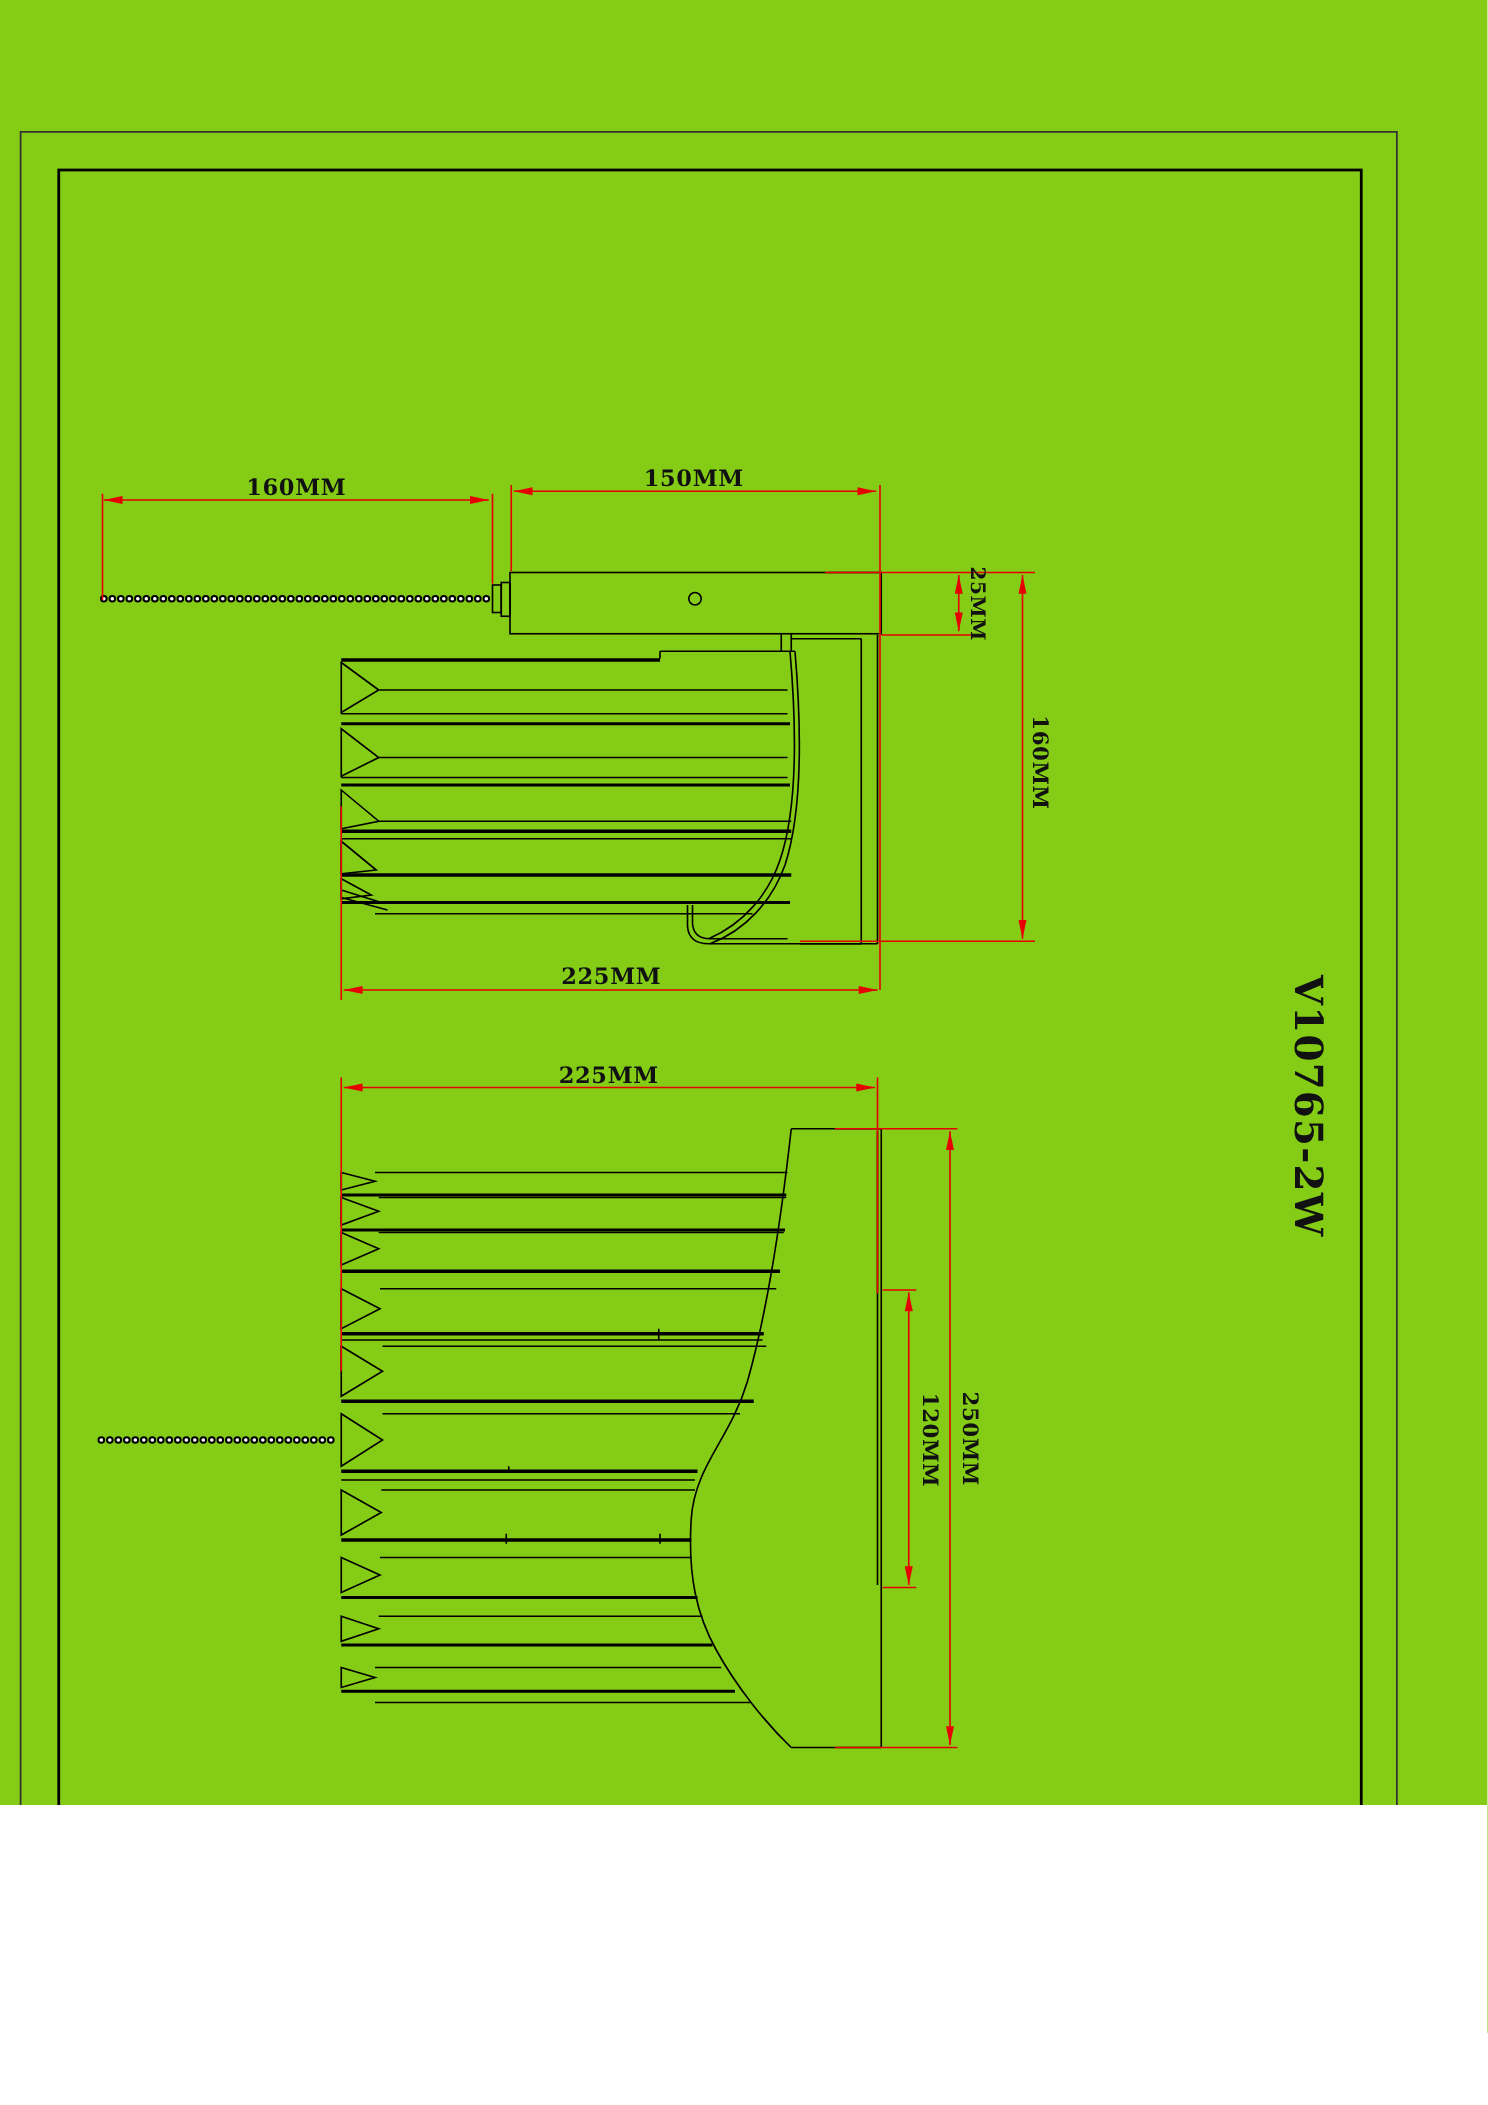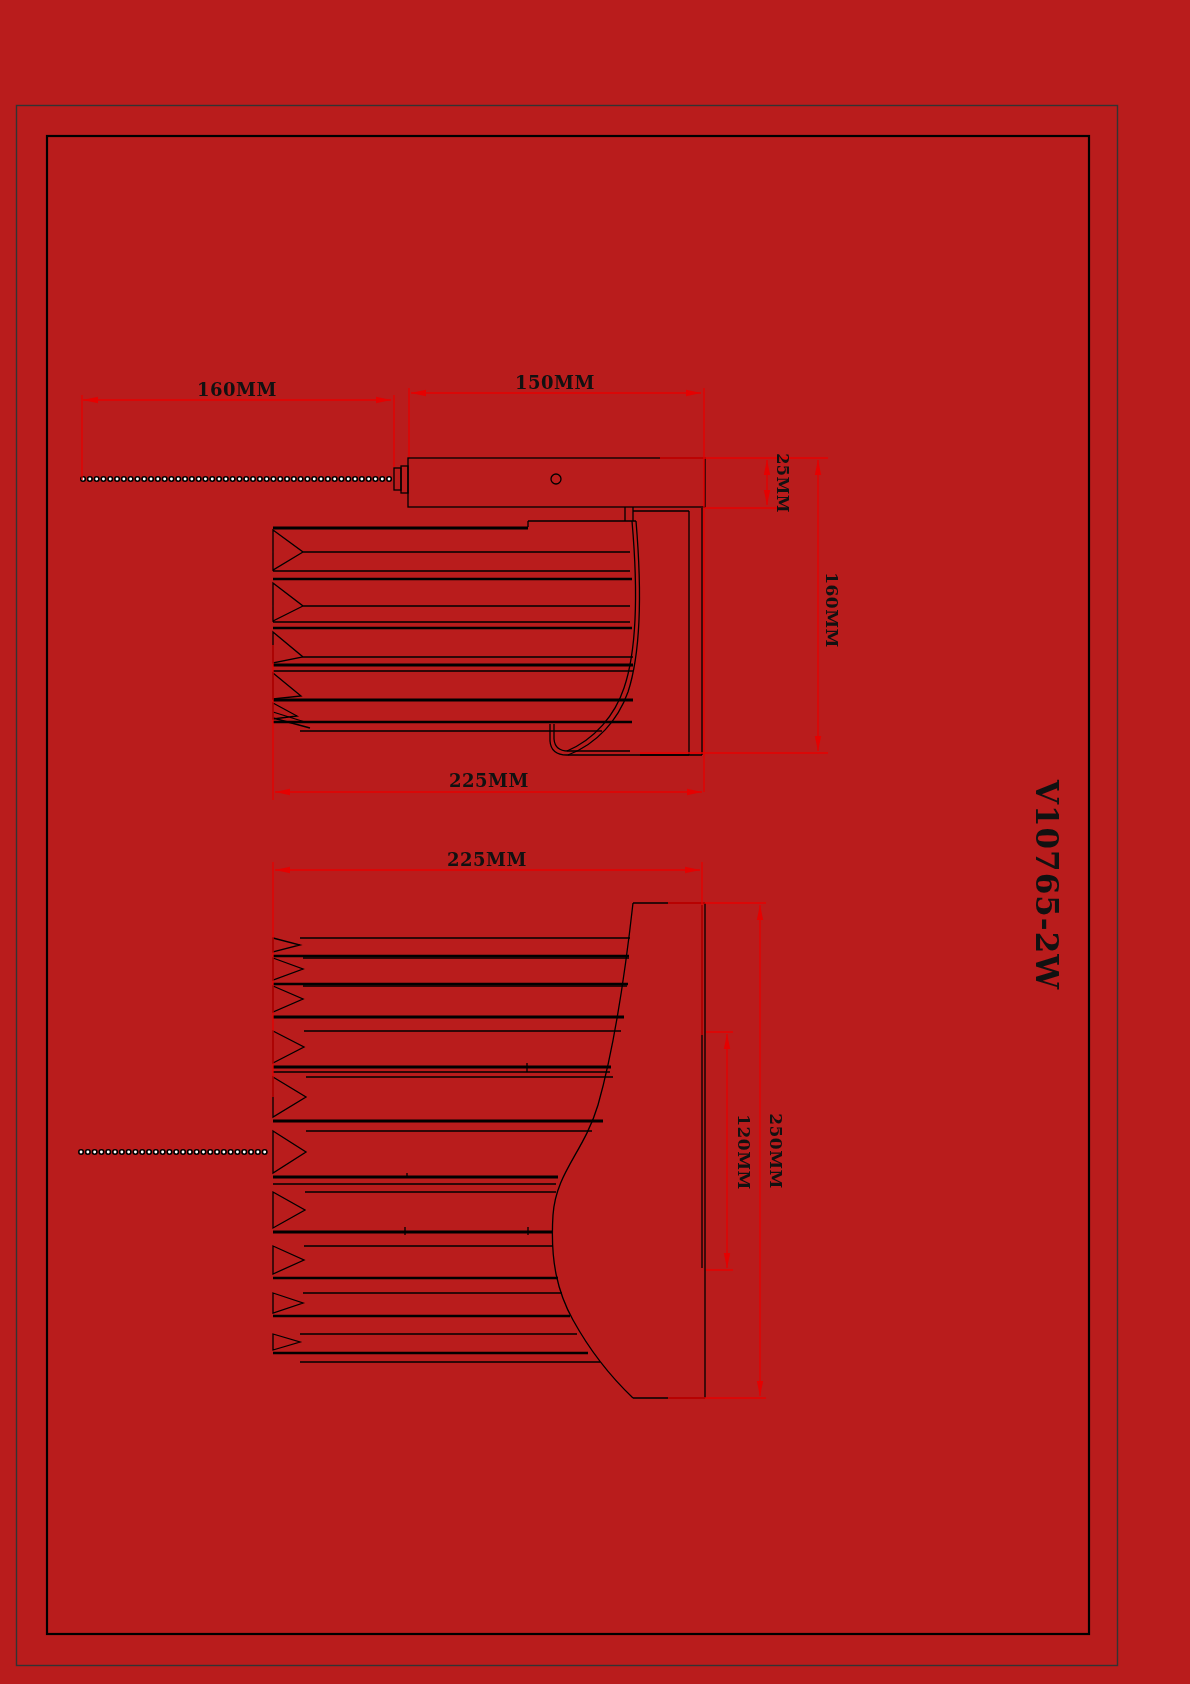--- a/index.html
+++ b/index.html
@@ -1,16 +1,16 @@
 <!DOCTYPE html>
 <html><head>
 <meta charset="utf-8">
 <style>
   html,body{margin:0;padding:0;background:#fff;}
-  .page{width:1190px;height:1684px;position:relative;background:#b91c1c;margin:0 auto;}
+  .page{width:1190px;height:1444px;position:relative;background:#84cc16;margin:0 auto;}
   svg{display:block;}
   .k  {stroke:#000;fill:none;stroke-width:1.3;}
   .k2 {stroke:#000;fill:none;stroke-width:2.4;}
   .k3 {stroke:#000;fill:none;stroke-width:2.8;}
   .r  {stroke:#e60000;fill:none;stroke-width:1.3;}
   .dim{stroke:#e60000;fill:none;stroke-width:1.3;}
   .dot1{stroke:#000;stroke-width:6;stroke-linecap:round;stroke-dasharray:.1 6.7;fill:none}
   .dot2{stroke:#fff;stroke-width:2.8;stroke-linecap:round;stroke-dasharray:.1 6.7;fill:none}
   text{font-family:"DejaVu Serif","Liberation Serif",serif;font-weight:bold;fill:#111;}
   .t {font-size:18px;text-anchor:middle;letter-spacing:.5px;}

